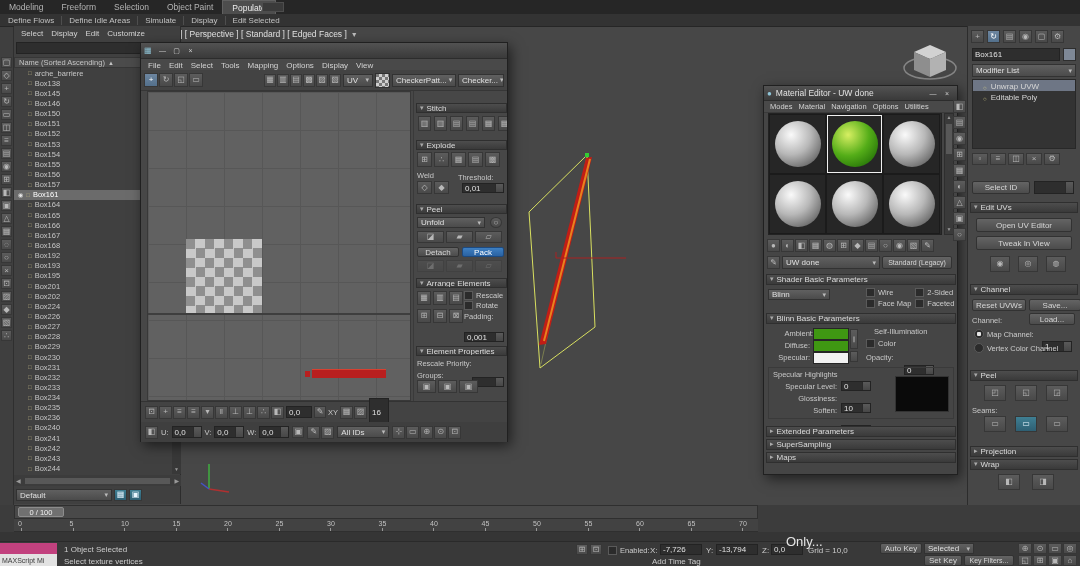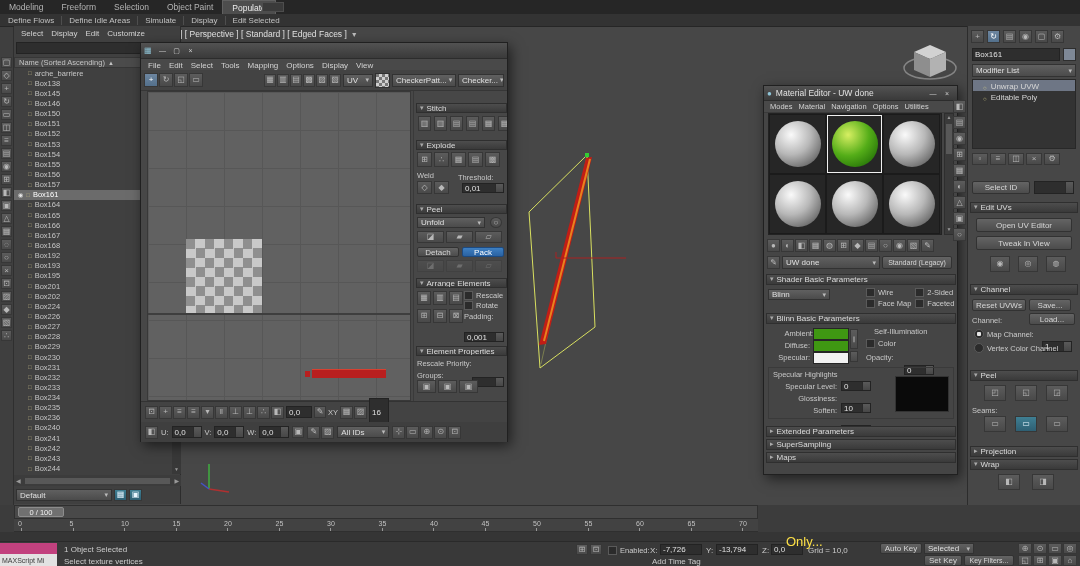--- a/index.html
+++ b/index.html
@@ -743,21 +743,21 @@
         <div class="icon" style="width: 20px; height: 16px;">◉</div>
         <div class="icon" style="width: 20px; height: 16px;">◎</div>
         <div class="icon" style="width: 20px; height: 16px;">◍</div>
       </div>
     <div class="rollhead abs" style="left:2px;top:258px;width:108px;height:11px">
         <span>Channel</span>
       </div>
     <div class="btn abs" style="left:4px;top:273px;width:54px;height:12px">
         <span>Reset UVWs</span>
       </div>
-    <div class="btn abs" style="left:61px;top:273px;width:42px;height:12px">
+    <div class="btn abs" style="left:61px;top:273px;width:52px;height:12px">
         <span>Save...</span>
       </div>
     <div class="btn abs" style="left:61px;top:287px;width:46px;height:12px">
         <span>Load...</span>
       </div>
     <div class="tinylabel abs" style="left:4px;top:290px">Channel:</div>
     <div class="radiorow abs" style="left:6px;top:303px">
         <div class="radio on"></div>
         <span>Map Channel:</span>
       </div>
@@ -881,15 +881,15 @@
         <div class="icon" style="width: 14px; height: 11px;">⊙</div>
         <div class="icon" style="width: 14px; height: 11px;">▭</div>
         <div class="icon" style="width: 14px; height: 11px;">◎</div>
         <div class="icon" style="width: 14px; height: 11px;">◱</div>
         <div class="icon" style="width: 14px; height: 11px;">⊞</div>
         <div class="icon" style="width: 14px; height: 11px;">▣</div>
         <div class="icon" style="width: 14px; height: 11px;">⌂</div>
       </div>
   </div>
 
-  <div class="abs" style="left:786px;top:534px;font-size:13px;color:#fde047;z-index:60"><span>Only...</span></div>
+  <div class="abs" style="left:786px;top:534px;font-size:13px;color:#e5e5e5;z-index:60"><span>Only...</span></div>
 
 </div>
 
 </body></html>

